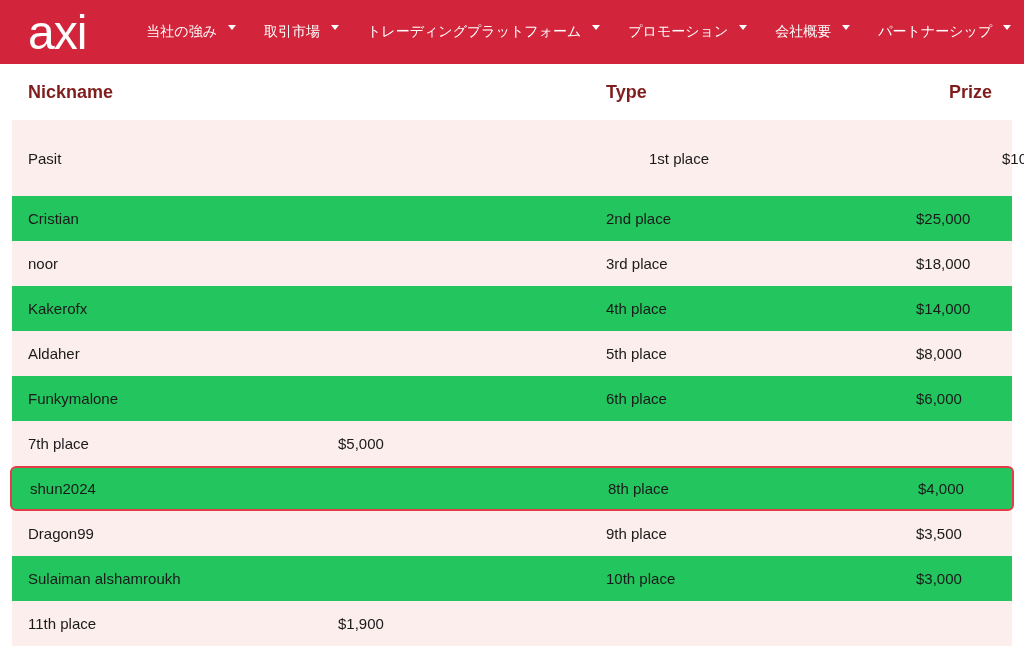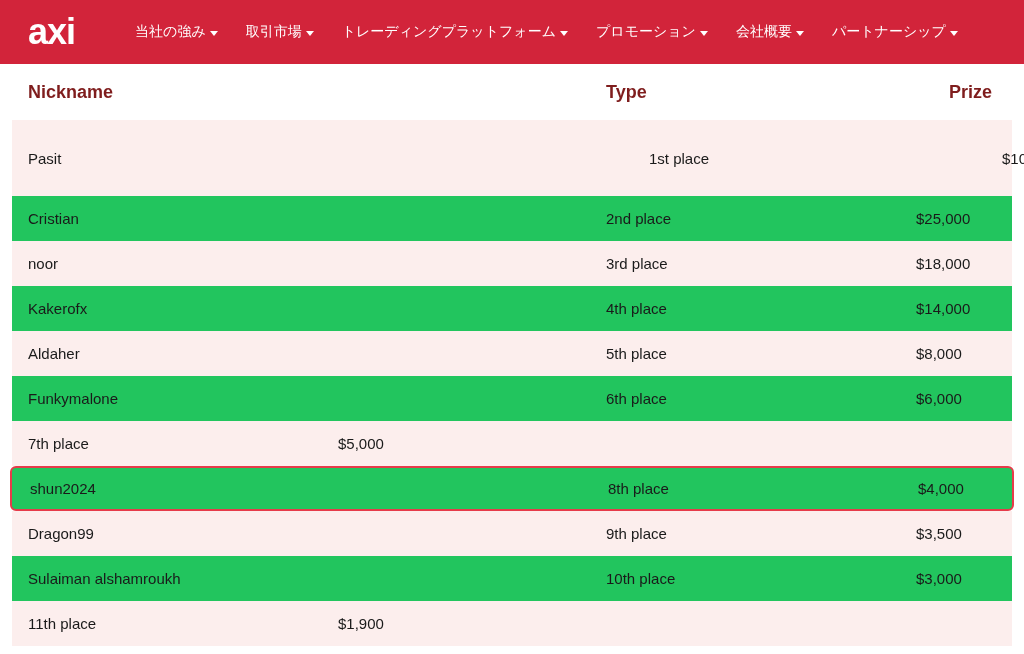--- a/index.html
+++ b/index.html
@@ -17,35 +17,34 @@
       align-items: center;
       padding: 0 28px;
     }
     .logo {
       display: flex;
       align-items: baseline;
       margin-right: 60px;
     }
     .logo-text {
       color: #ffffff;
-      font-size: 36px;
-      font-weight: 700;
+      font-size: 48px;
+      font-weight: 400;
       letter-spacing: -1px;
       font-family: Arial, sans-serif;
     }
     .nav {
       display: flex;
       gap: 28px;
     }
     .nav-item {
       color: #ffffff;
       font-size: 14px;
       display: flex;
-      align-items: center;
-      gap: 4px;
+      gap: 11px;
       cursor: pointer;
       white-space: nowrap;
     }
     .caret {
       width: 0;
       height: 0;
       border-left: 4px solid transparent;
       border-right: 4px solid transparent;
       border-top: 5px solid #ffffff;
       margin-top: 2px;

